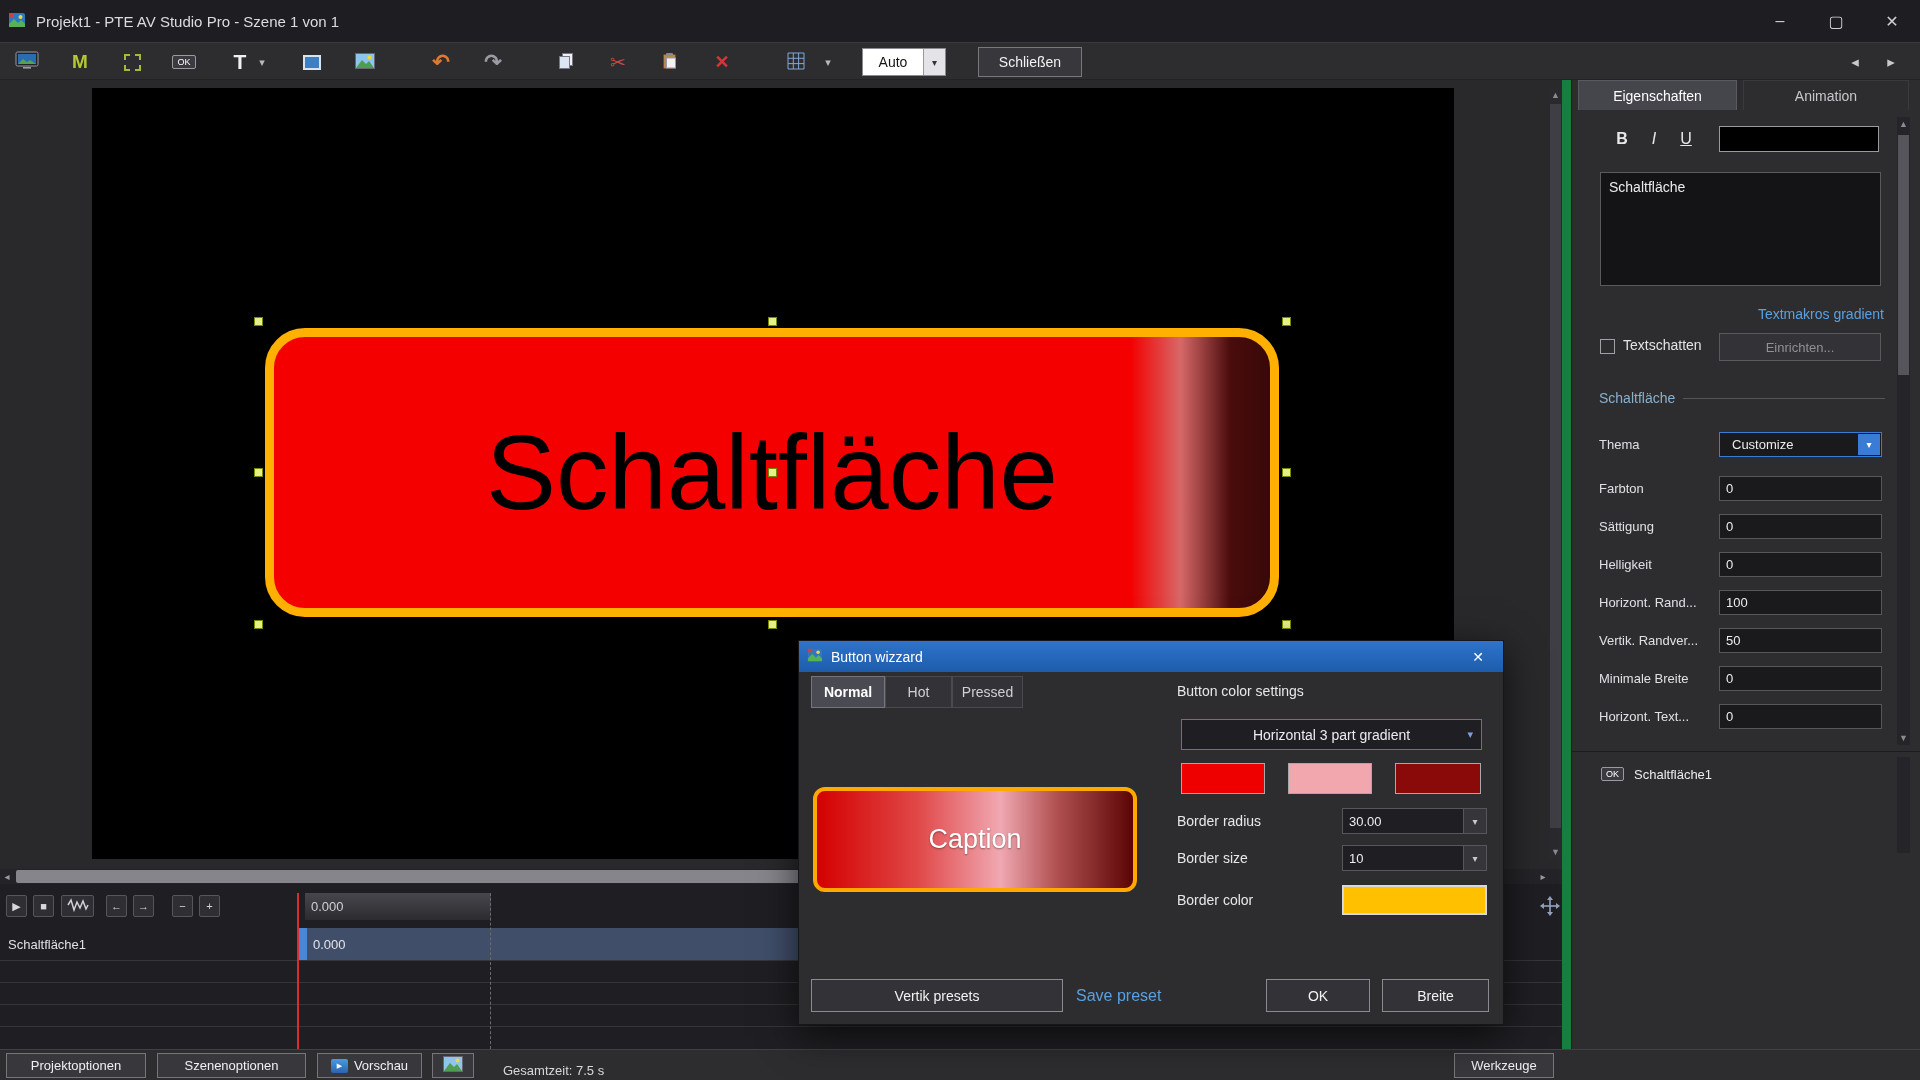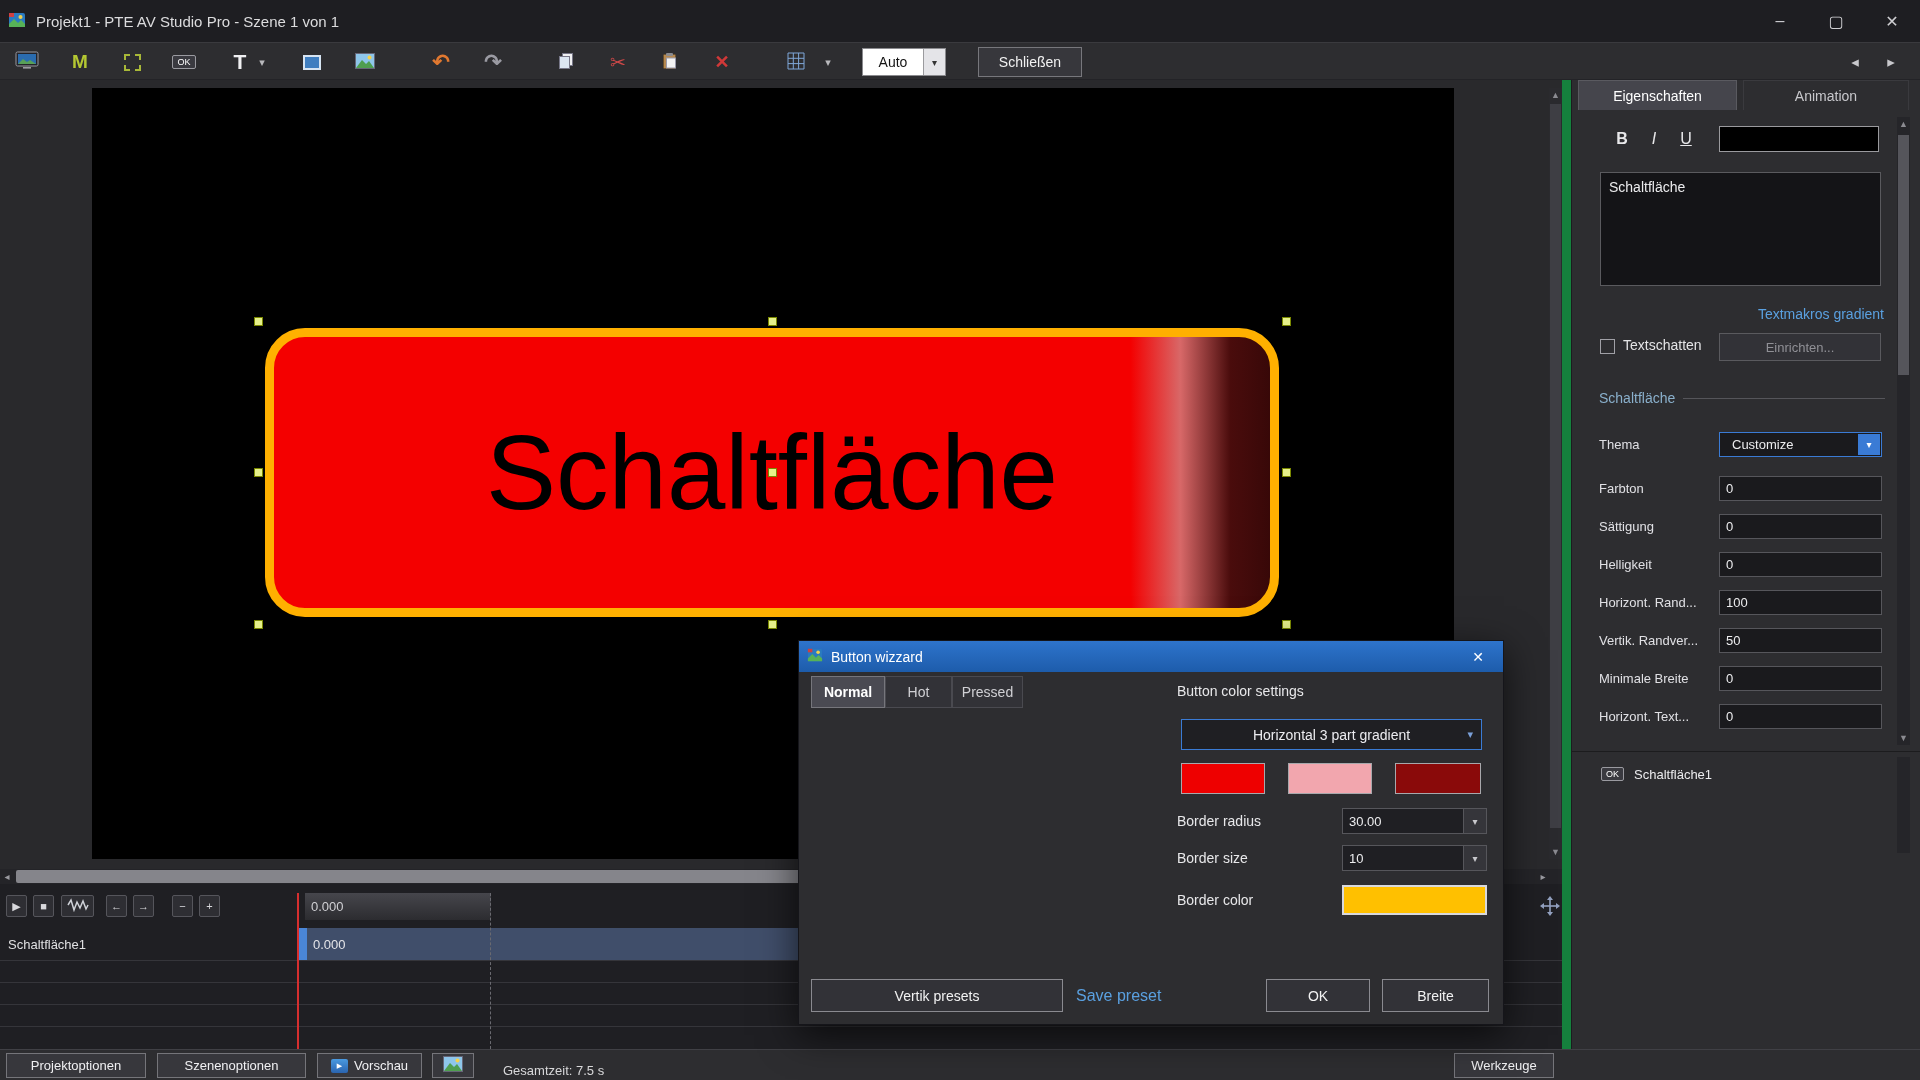--- a/index.html
+++ b/index.html
@@ -444,20 +444,23 @@
 
     <div class="d-dropdown">
       <span>Horizontal 3 part gradient</span>
       <span class="dd">▾</span>
     </div>
 
     <div class="d-swatch" style="left: 382px; width: 84px; background: rgb(238, 0, 0);"></div>
     <div class="d-swatch" style="left: 489px; width: 84px; background: rgb(242, 166, 174);"></div>
     <div class="d-swatch" style="left: 596px; width: 86px; background: rgb(138, 10, 10);"></div>
 
+    <div class="d-preview">
+      <span class="cap">Caption</span>
+    </div>
 
     <div class="d-lbl" style="left:378px;top:172px;">Border radius</div>
     <div class="d-combo" style="top:167px;">
       <span class="val">30.00</span>
       <span class="dd">▾</span>
     </div>
 
     <div class="d-lbl" style="left:378px;top:209px;">Border size</div>
     <div class="d-combo" style="top:204px;">
       <span class="val">10</span>

